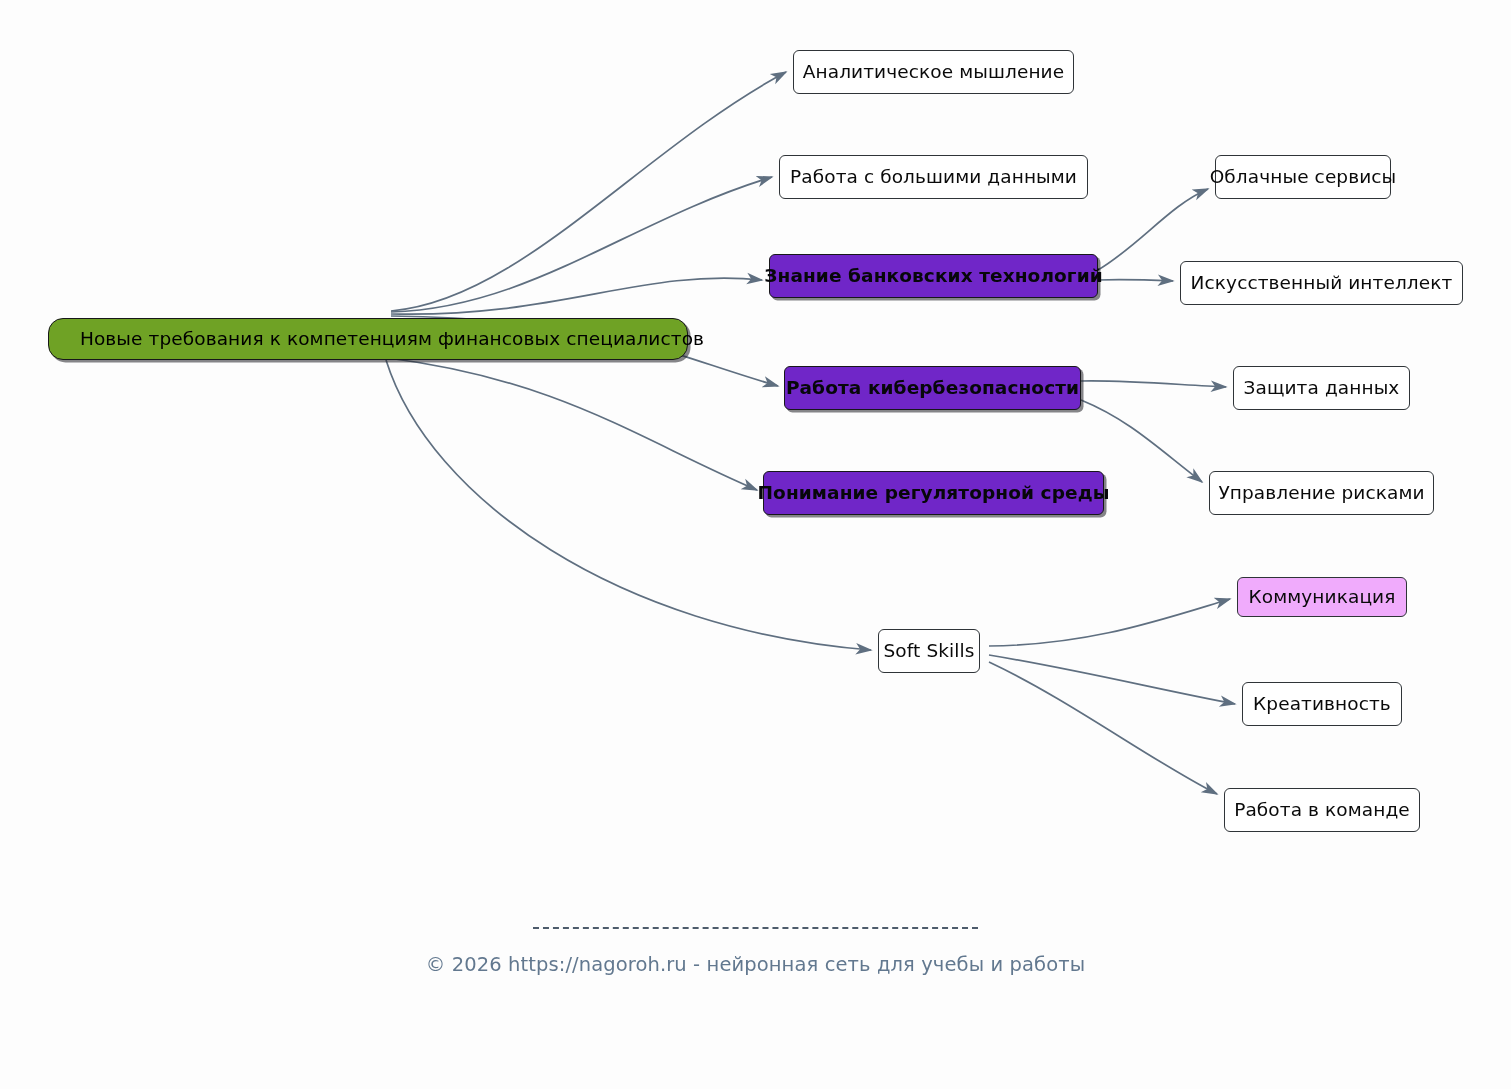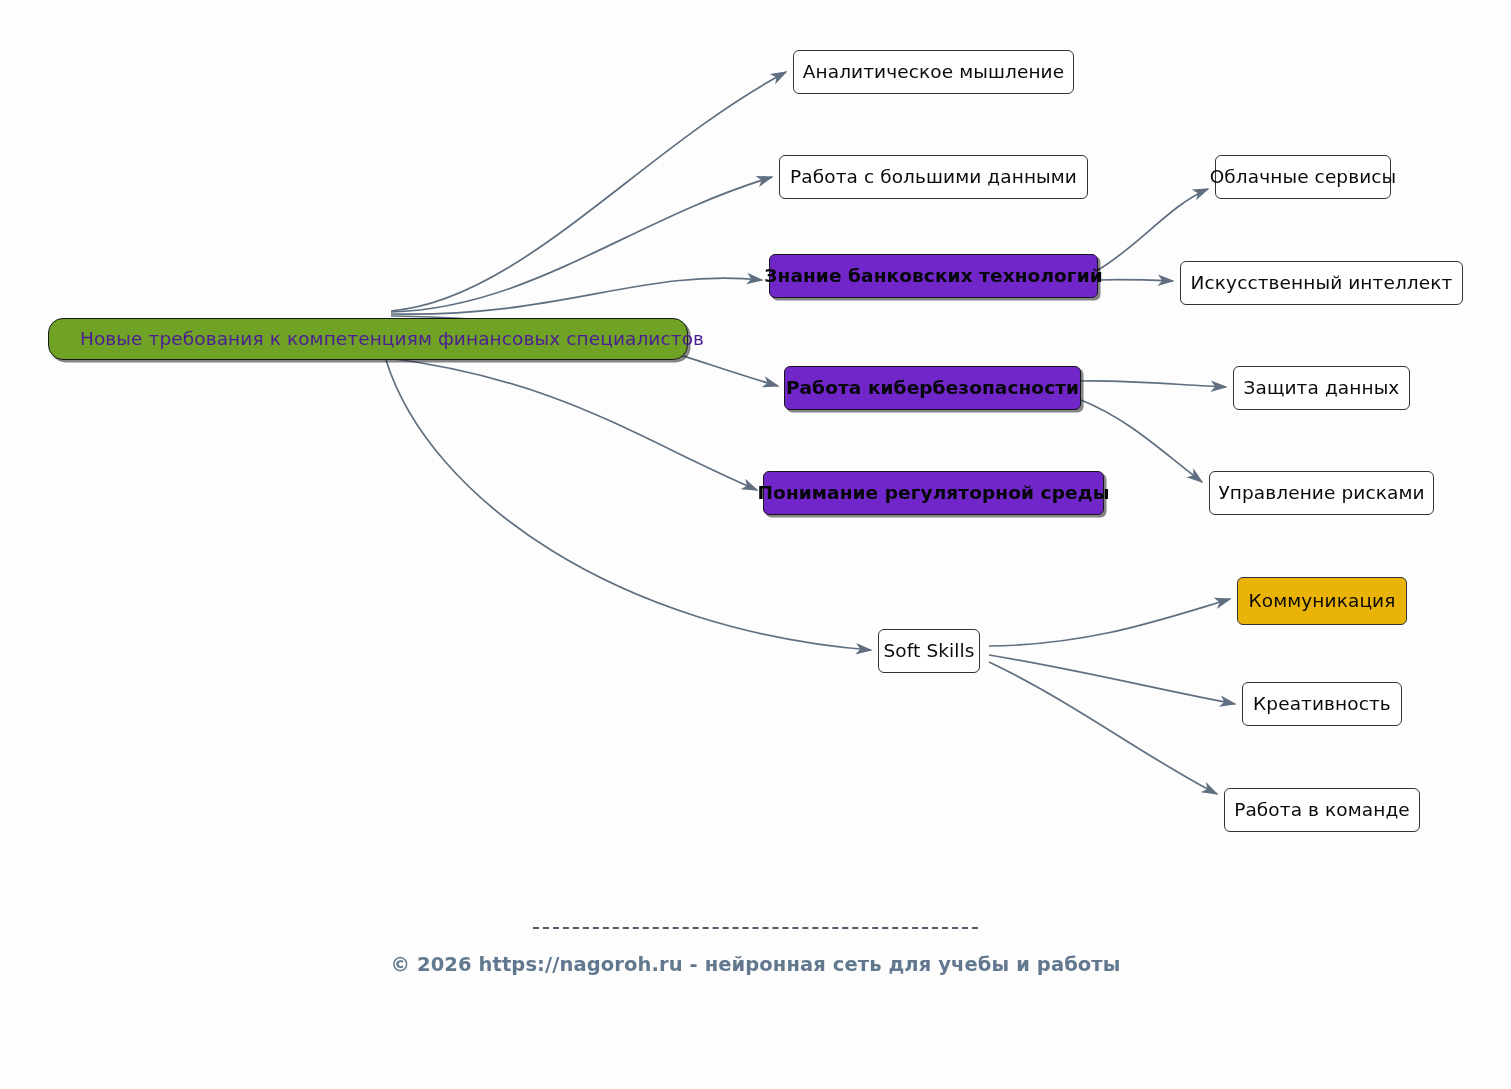--- a/index.html
+++ b/index.html
@@ -48,21 +48,21 @@
     background: #7026c8;
     border: 1.6px solid #17171a;
     color: #07070a;
     font-size: 18.5px;
     font-weight: 700;
     box-shadow: 2.5px 2.5px 0 rgba(35,35,40,0.55);
   }
   .node-root {
     background: #6fa225;
     border: 1.8px solid #17171a;
-    color: #4c1d95;
+    color: #000000;
     font-size: 18.5px;
     font-weight: 400;
     border-radius: 15px;
     box-shadow: 2.5px 2.5px 0 rgba(35,35,40,0.55);
     padding-left: 48px;
   }
   .node-plain {
     background: #ffffff;
     border: 1.6px solid #2f3438;
     color: #0a0a0a;
@@ -87,21 +87,21 @@
   .footer-rule {
     width: 445px;
     height: 0;
     margin: 22px auto 0 auto;
     border-top: 2px dashed #4d5b6b;
   }
   .footer-copy {
     margin-top: 24px;
     color: #62788f;
     font-size: 19.5px;
-    font-weight: 700;
+    font-weight: 400;
     letter-spacing: 0.1px;
   }
 </style>
 </head>
 <body>
 
 <div id="canvas">
 
   <svg id="edge-layer" viewBox="0 0 1511 1089" xmlns="http://www.w3.org/2000/svg">
     <defs>
@@ -153,21 +153,21 @@
       </div>
       <div class="node node-branch" style="left: 763px; top: 471px; width: 341px; height: 44px; background: rgb(112, 38, 200);">
         <span>Понимание регуляторной среды</span>
       </div>
       <div class="node node-leaf" style="left: 1209px; top: 471px; width: 225px; height: 44px; background: rgb(255, 255, 255);">
         <span>Управление рисками</span>
       </div>
       <div class="node node-plain" style="left: 878px; top: 629px; width: 102px; height: 44px; background: rgb(255, 255, 255);">
         <span>Soft Skills</span>
       </div>
-      <div class="node node-leaf" style="left: 1237px; top: 577px; width: 170px; height: 48px; background: #eab308; justify-content: center;">
+      <div class="node node-leaf" style="left: 1237px; top: 577px; width: 170px; height: 40px; background: #f0abfc; justify-content: center;">
         <span>Коммуникация</span>
       </div>
       <div class="node node-leaf" style="left: 1242px; top: 682px; width: 160px; height: 44px; background: rgb(255, 255, 255);">
         <span>Креативность</span>
       </div>
       <div class="node node-leaf" style="left: 1224px; top: 788px; width: 196px; height: 44px; background: rgb(255, 255, 255);">
         <span>Работа в команде</span>
       </div>
     </div>
 

